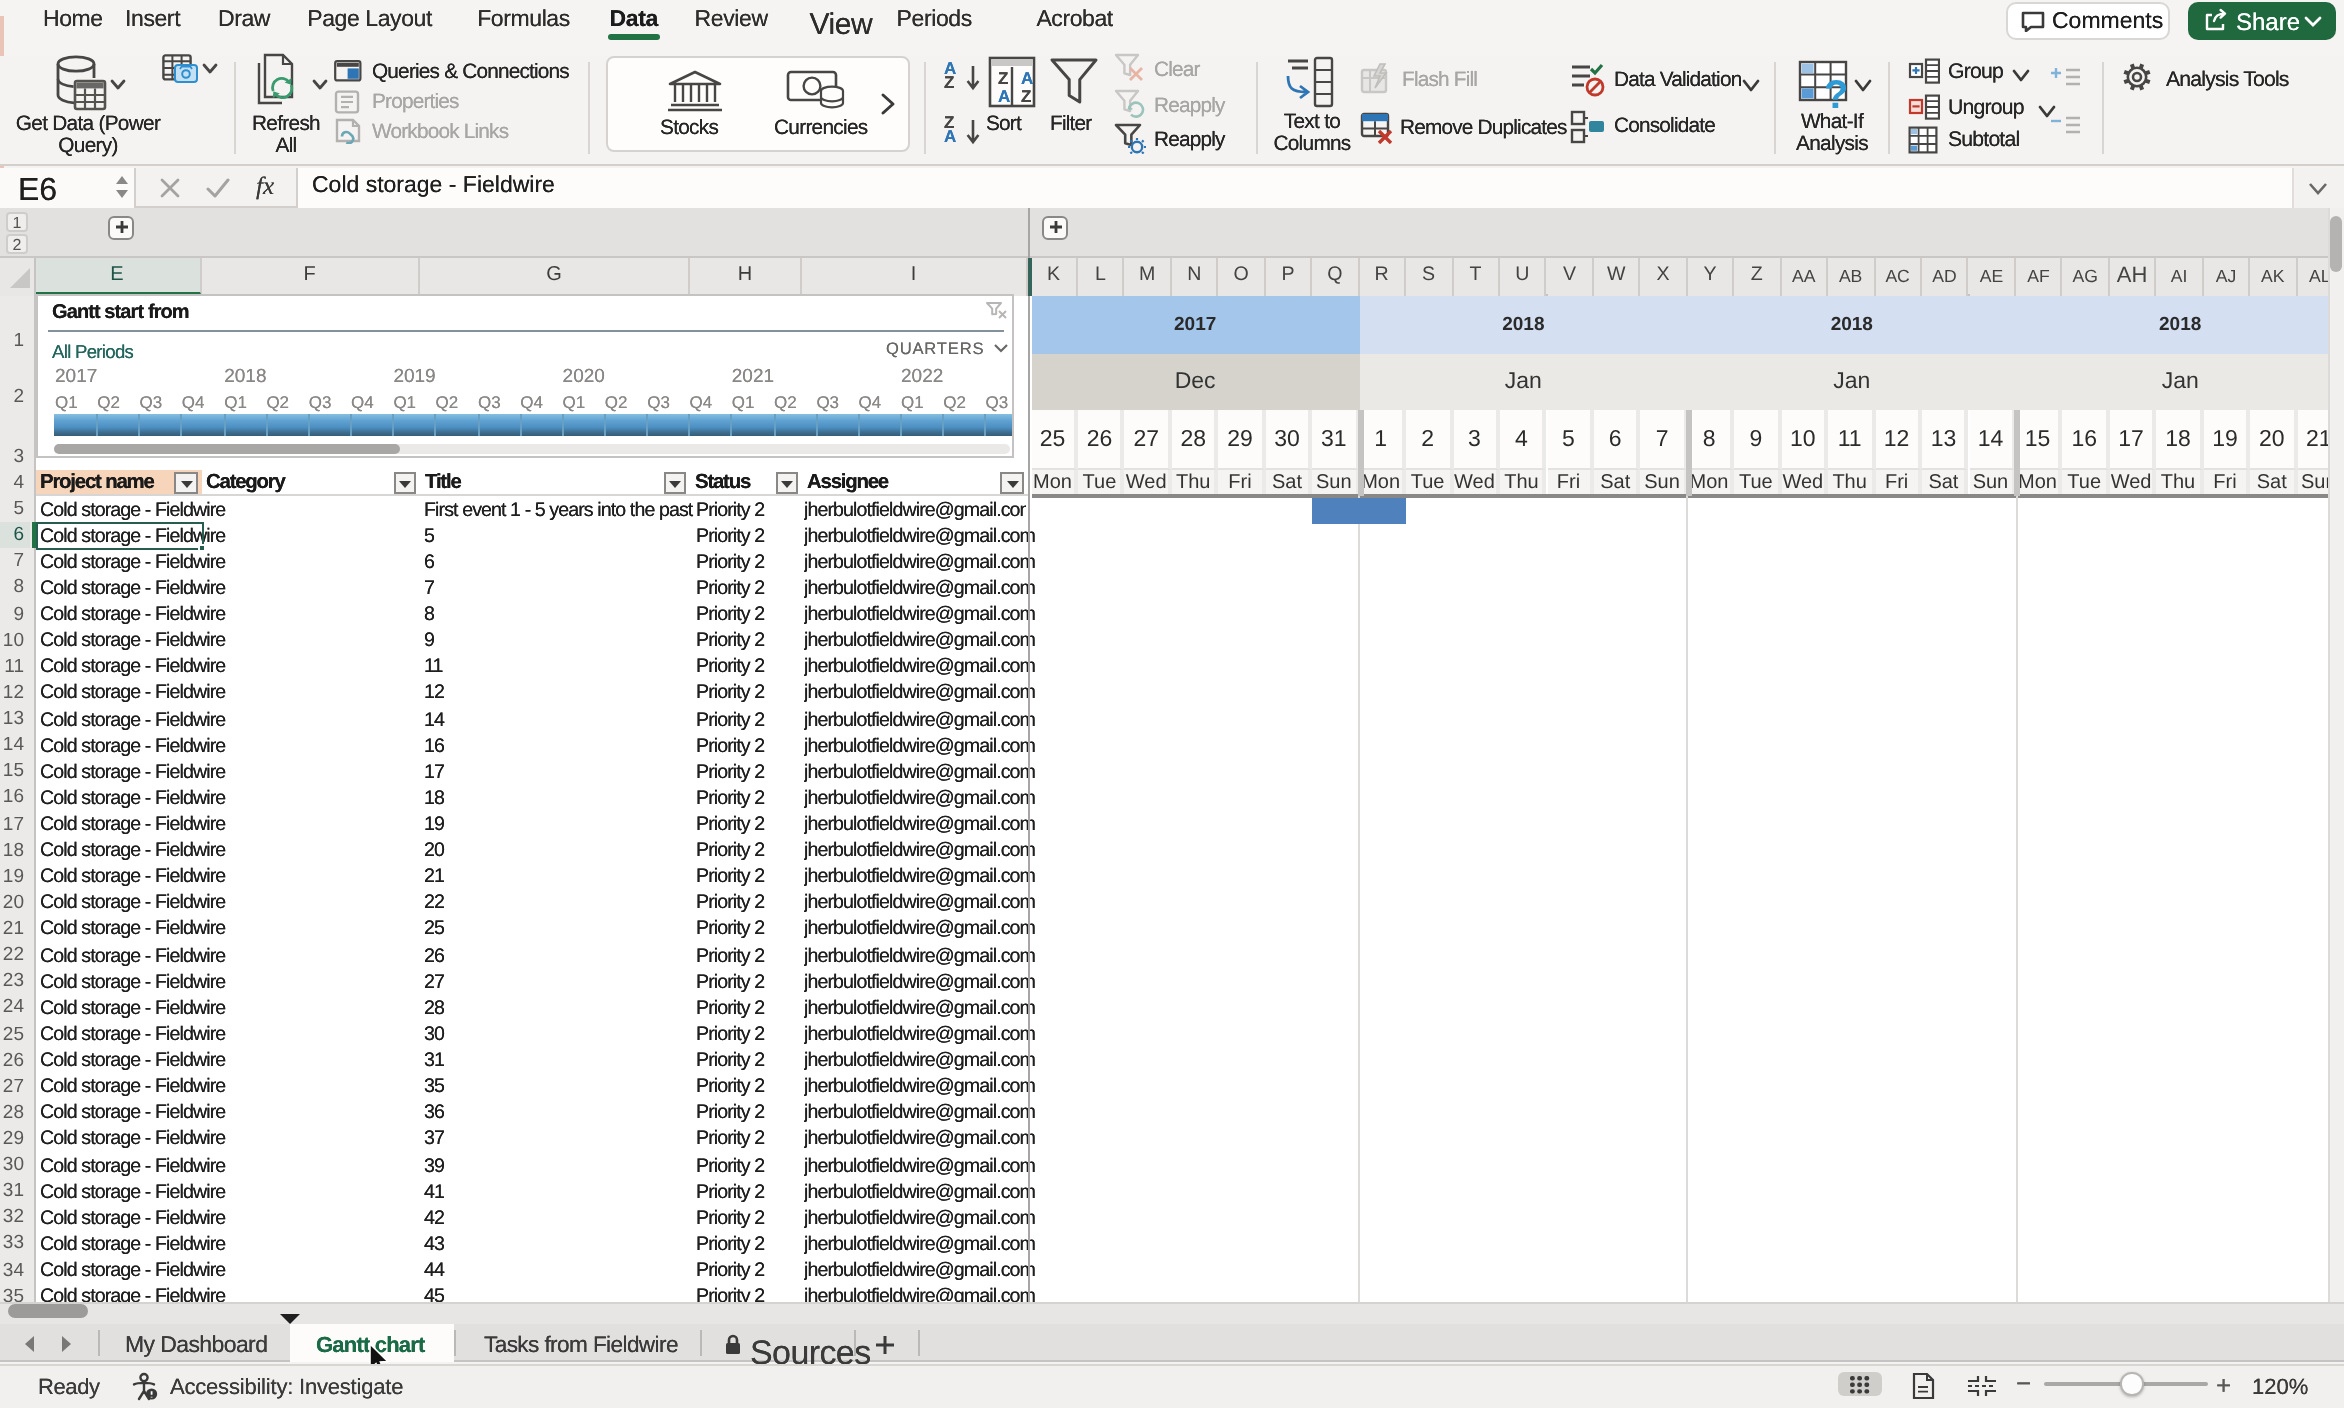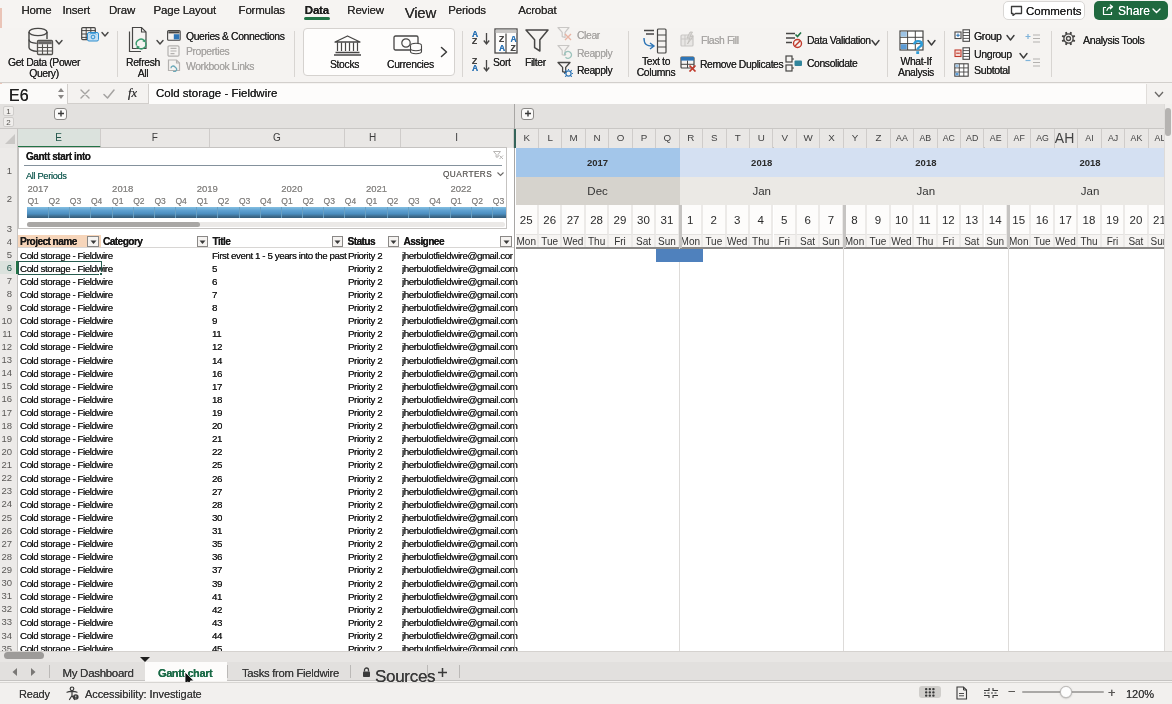--- a/index.html
+++ b/index.html
@@ -294,21 +294,21 @@
 <div class="ab" style="left:820.3px;top:129px;width:23.45px;height:18.5px;background:#e9e7e5;border-right:1px solid #cfccca;font-size:9.8px;color:#434343;text-align:center;line-height:18px">X</div>
 <div class="ab" style="left:843.8px;top:129px;width:23.45px;height:18.5px;background:#e9e7e5;border-right:1px solid #cfccca;font-size:9.8px;color:#434343;text-align:center;line-height:18px">Y</div>
 <div class="ab" style="left:867.2px;top:129px;width:23.45px;height:18.5px;background:#e9e7e5;border-right:1px solid #cfccca;font-size:9.8px;color:#434343;text-align:center;line-height:18px">Z</div>
 <div class="ab" style="left:890.7px;top:129px;width:23.45px;height:18.5px;background:#e9e7e5;border-right:1px solid #cfccca;font-size:8.8px;color:#434343;text-align:center;line-height:18px">AA</div>
 <div class="ab" style="left:914.1px;top:129px;width:23.45px;height:18.5px;background:#e9e7e5;border-right:1px solid #cfccca;font-size:8.8px;color:#434343;text-align:center;line-height:18px">AB</div>
 <div class="ab" style="left:937.6px;top:129px;width:23.45px;height:18.5px;background:#e9e7e5;border-right:1px solid #cfccca;font-size:8.8px;color:#434343;text-align:center;line-height:18px">AC</div>
 <div class="ab" style="left:961.0px;top:129px;width:23.45px;height:18.5px;background:#e9e7e5;border-right:1px solid #cfccca;font-size:8.8px;color:#434343;text-align:center;line-height:18px">AD</div>
 <div class="ab" style="left:984.5px;top:129px;width:23.45px;height:18.5px;background:#e9e7e5;border-right:1px solid #cfccca;font-size:8.8px;color:#434343;text-align:center;line-height:18px">AE</div>
 <div class="ab" style="left:1008.0px;top:129px;width:23.45px;height:18.5px;background:#e9e7e5;border-right:1px solid #cfccca;font-size:8.8px;color:#434343;text-align:center;line-height:18px">AF</div>
 <div class="ab" style="left:1031.4px;top:129px;width:23.45px;height:18.5px;background:#e9e7e5;border-right:1px solid #cfccca;font-size:8.8px;color:#434343;text-align:center;line-height:18px">AG</div>
-<div class="ab" style="left:1054.8px;top:129px;width:23.45px;height:18.5px;background:#e9e7e5;border-right:1px solid #cfccca;font-size:14px;color:#434343;line-height:18px">AH</div>
+<div class="ab" style="left:1054.8px;top:129px;width:23.45px;height:18.5px;background:#e9e7e5;border-right:1px solid #cfccca;font-size:11px;color:#434343;text-align:center;line-height:18px">AH</div>
 <div class="ab" style="left:1078.3px;top:129px;width:23.45px;height:18.5px;background:#e9e7e5;border-right:1px solid #cfccca;font-size:8.8px;color:#434343;text-align:center;line-height:18px">AI</div>
 <div class="ab" style="left:1101.8px;top:129px;width:23.45px;height:18.5px;background:#e9e7e5;border-right:1px solid #cfccca;font-size:8.8px;color:#434343;text-align:center;line-height:18px">AJ</div>
 <div class="ab" style="left:1125.2px;top:129px;width:23.45px;height:18.5px;background:#e9e7e5;border-right:1px solid #cfccca;font-size:8.8px;color:#434343;text-align:center;line-height:18px">AK</div>
 <div class="ab" style="left:1148.7px;top:129px;width:23.45px;height:18.5px;background:#e9e7e5;border-right:1px solid #cfccca;font-size:8.8px;color:#434343;text-align:center;line-height:18px">AL</div>
 <div class="ab" style="left:0;top:147.5px;width:17.5px;height:503.0px;background:#eceae8;border-right:1px solid #c6c4c2"></div>
 <div class="ab" style="left:0;top:147.5px;width:15px;height:29.5px;font-size:9.5px;color:#5a5856;font-weight:400;text-align:right;display:flex;align-items:flex-end;justify-content:flex-end;padding:0 3px 1px 0">1</div>
 <div class="ab" style="left:0;top:177px;width:15px;height:27.5px;font-size:9.5px;color:#5a5856;font-weight:400;text-align:right;display:flex;align-items:flex-end;justify-content:flex-end;padding:0 3px 1px 0">2</div>
 <div class="ab" style="left:0;top:204.5px;width:15px;height:30.0px;font-size:9.5px;color:#5a5856;font-weight:400;text-align:right;display:flex;align-items:flex-end;justify-content:flex-end;padding:0 3px 1px 0">3</div>
 <div class="ab" style="left:0;top:234.5px;width:15px;height:13.5px;font-size:9.5px;color:#5a5856;font-weight:400;text-align:right;display:flex;align-items:flex-end;justify-content:flex-end;padding:0 3px 1px 0">4</div>
 <div class="ab" style="left:0;top:248.0px;width:15px;height:13.120000000000005px;font-size:9.5px;color:#5a5856;font-weight:400;text-align:right;display:flex;align-items:flex-end;justify-content:flex-end;padding:0 3px 1px 0">5</div>
@@ -565,21 +565,21 @@
 <div class="tx" style="left:212px;top:630.0px;font-size:9.8px;color:#1f1f1f;letter-spacing:-0.45px">44</div>
 <div class="tx" style="left:348px;top:630.0px;font-size:9.8px;color:#1f1f1f;letter-spacing:-0.45px">Priority 2</div>
 <div class="tx" style="left:402px;top:630.0px;width:117px;overflow:hidden;font-size:9.8px;color:#1f1f1f;letter-spacing:-0.45px">jherbulotfieldwire@gmail.com</div>
 <div class="tx" style="left:20px;top:643.1px;font-size:9.8px;color:#1f1f1f;letter-spacing:-0.45px">Cold storage - Fieldwire</div>
 <div class="tx" style="left:212px;top:643.1px;font-size:9.8px;color:#1f1f1f;letter-spacing:-0.45px">45</div>
 <div class="tx" style="left:348px;top:643.1px;font-size:9.8px;color:#1f1f1f;letter-spacing:-0.45px">Priority 2</div>
 <div class="tx" style="left:402px;top:643.1px;width:117px;overflow:hidden;font-size:9.8px;color:#1f1f1f;letter-spacing:-0.45px">jherbulotfieldwire@gmail.com</div>
 <div class="ab" style="left:17.5px;top:260.6px;width:84px;height:14.6px;border:1.5px solid #275d50"></div>
 <div class="ab" style="left:98.5px;top:271.7px;width:4.5px;height:4.5px;background:#275d50;border:1px solid #fff"></div>
 <div class="ab" style="left:17.5px;top:147px;width:489px;height:82px;background:#fff;border:1px solid #c5c3c1"></div>
-<div class="tx" style="left:26px;top:151px;font-size:10px;letter-spacing:-0.45px;font-weight:700;color:#1a1a1a">Gantt start into</div>
+<div class="tx" style="left:26px;top:151px;font-size:10px;letter-spacing:-0.45px;font-weight:700;color:#1a1a1a">Gantt start from</div>
 <svg style="position:absolute;left:492px;top:150px" width="12" height="10" viewBox="0 0 12 10" fill="none">
     <path d="M1 1 H8 L5.58 3.825 V6.5 L3.6 6.63 V3.825 Z" stroke="#b8b6b4" stroke-width="1" fill="none" stroke-linejoin="round" transform="translate(0.5,0.5)"></path>
     <path d="M7.5 5.5 l3.5 3.5 M11 5.5 l-3.5 3.5" stroke="#b8b6b4" stroke-width="1"></path>
   </svg>
 <div class="ab" style="left:24px;top:165px;width:478px;height:1px;background:#84919c"></div>
 <div class="tx" style="left:26px;top:170.5px;font-size:9.3px;letter-spacing:-0.35px;color:#24665e">All Periods</div>
 <div class="tx" style="left:443px;top:169px;font-size:8.3px;letter-spacing:0.4px;color:#6a6866">QUARTERS</div>
 <svg style="position:absolute;left:497px;top:172px" width="7" height="5" viewBox="0 0 7 5" fill="none">
     <path d="M0.5 0.5 L3.5 3.5 L6.5 0.5" stroke="#6a6866" stroke-width="1.1"></path>
   </svg>

